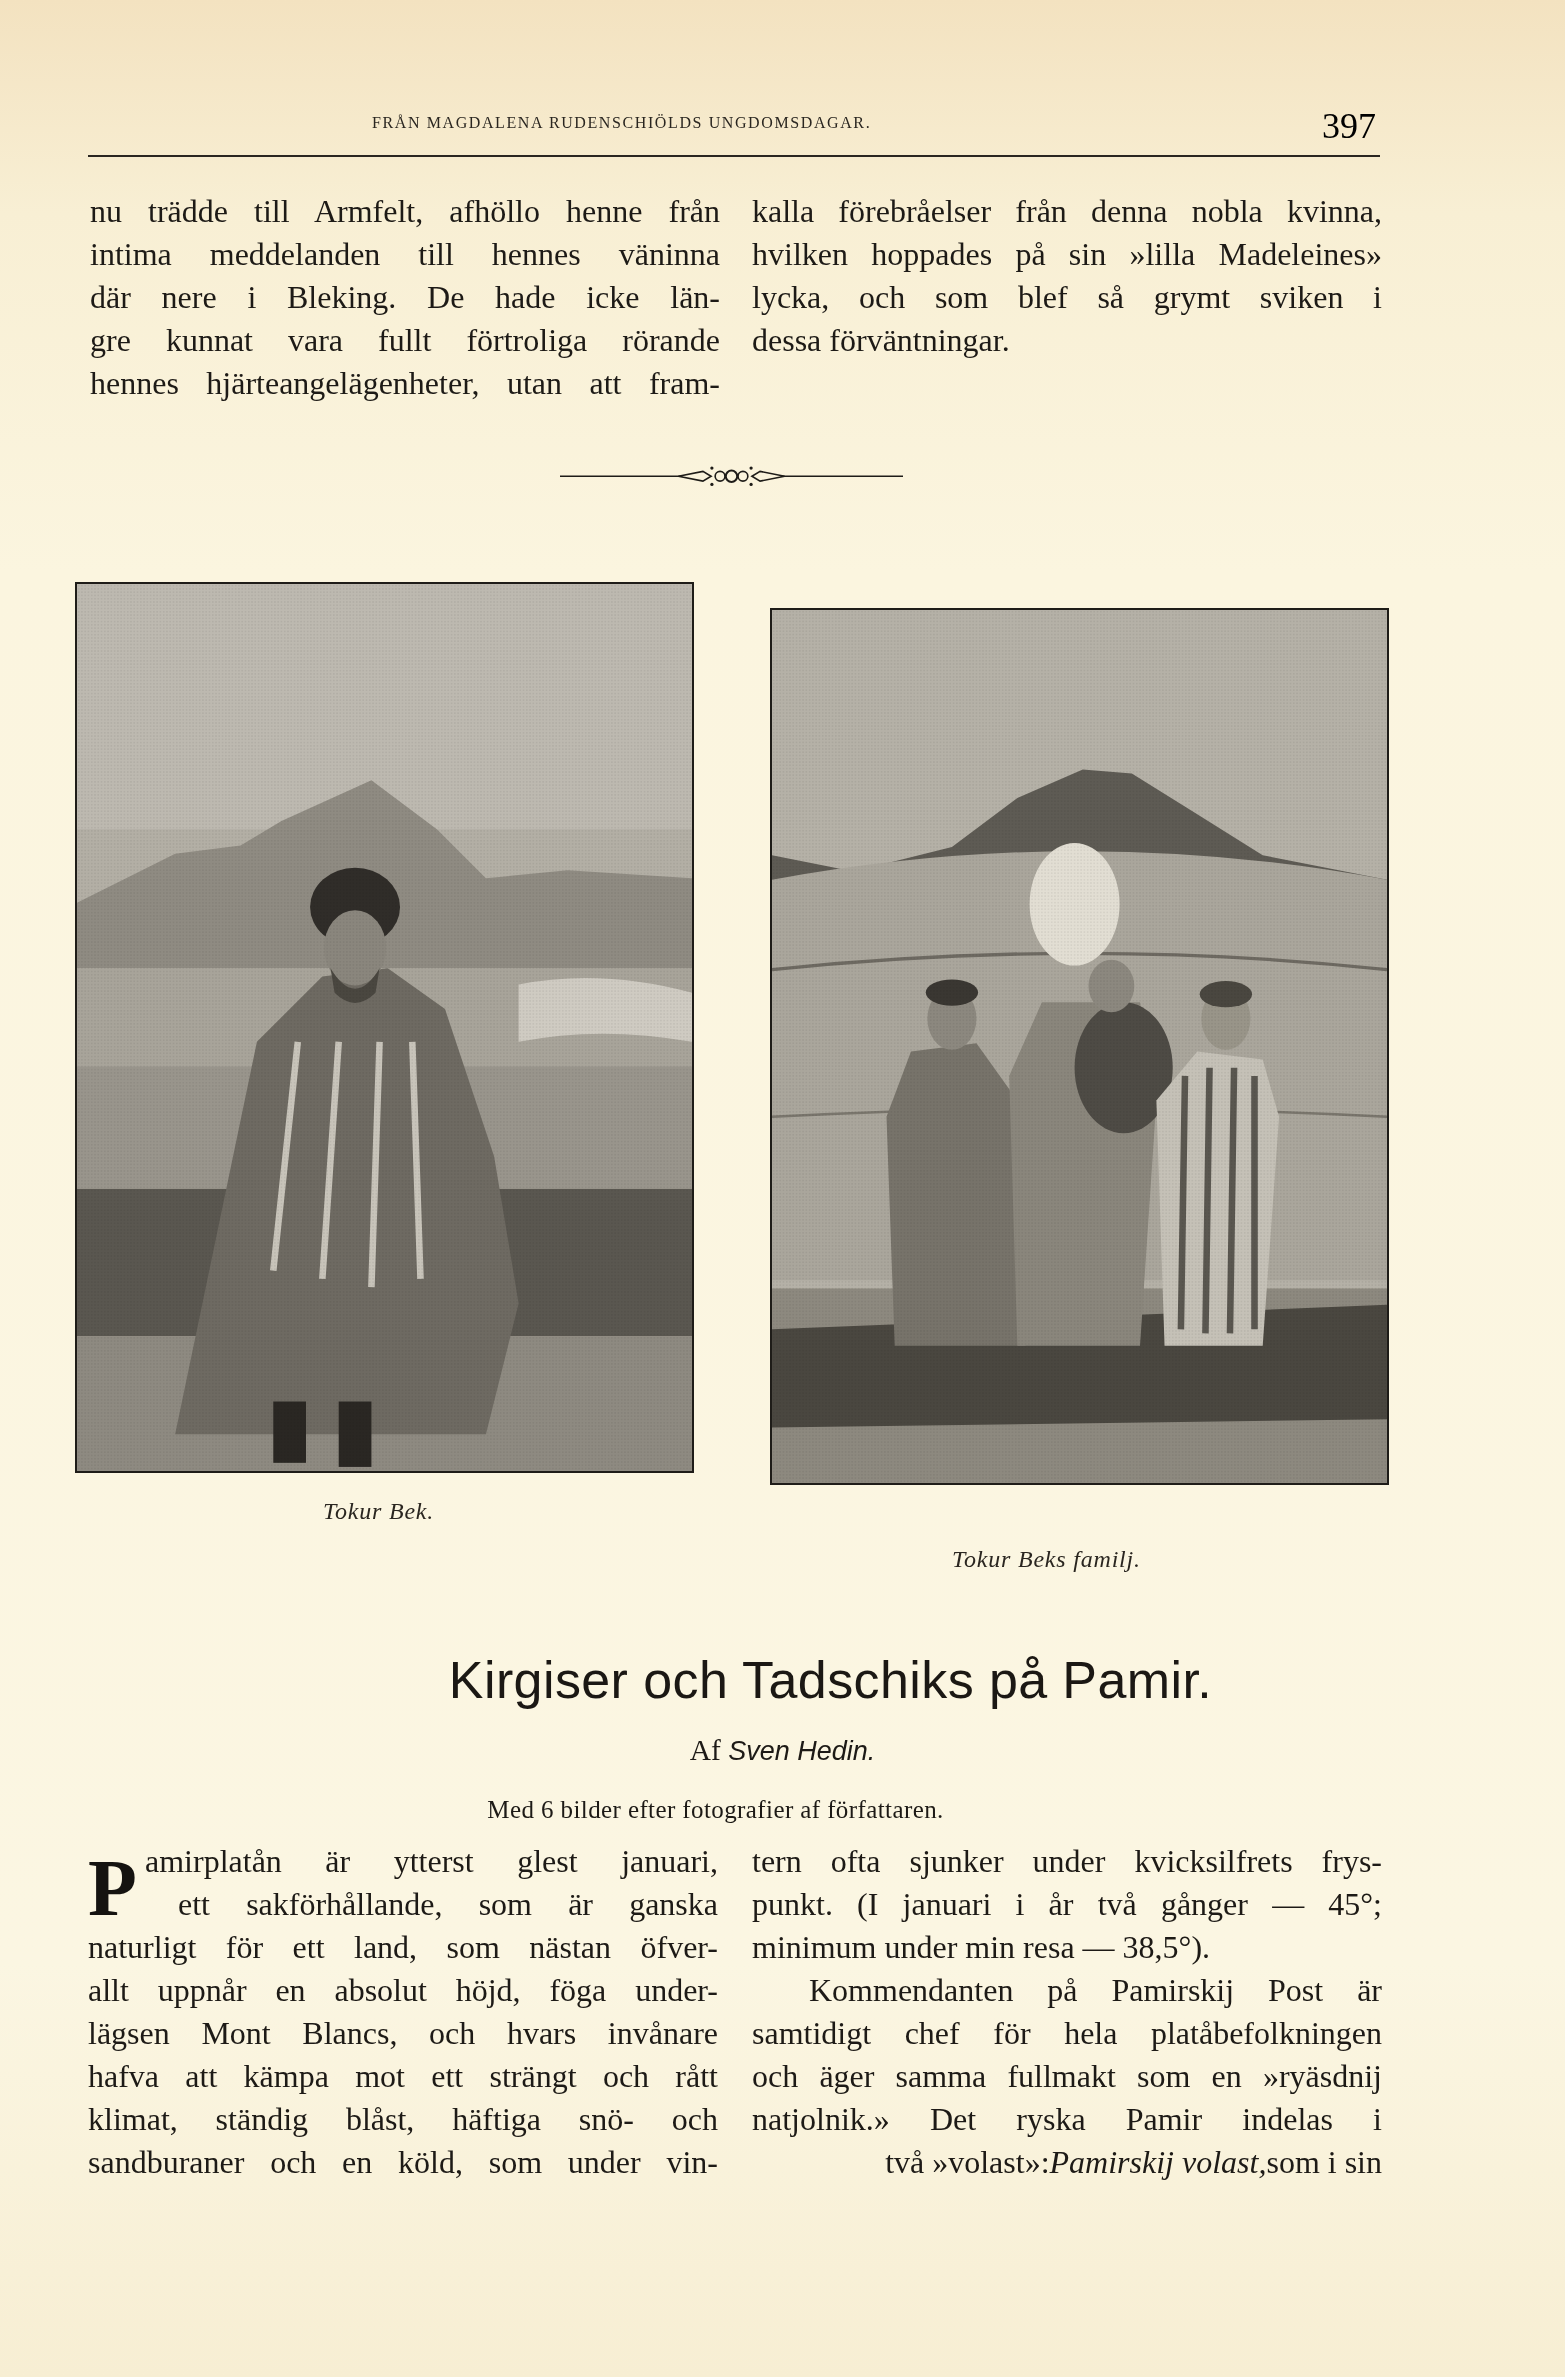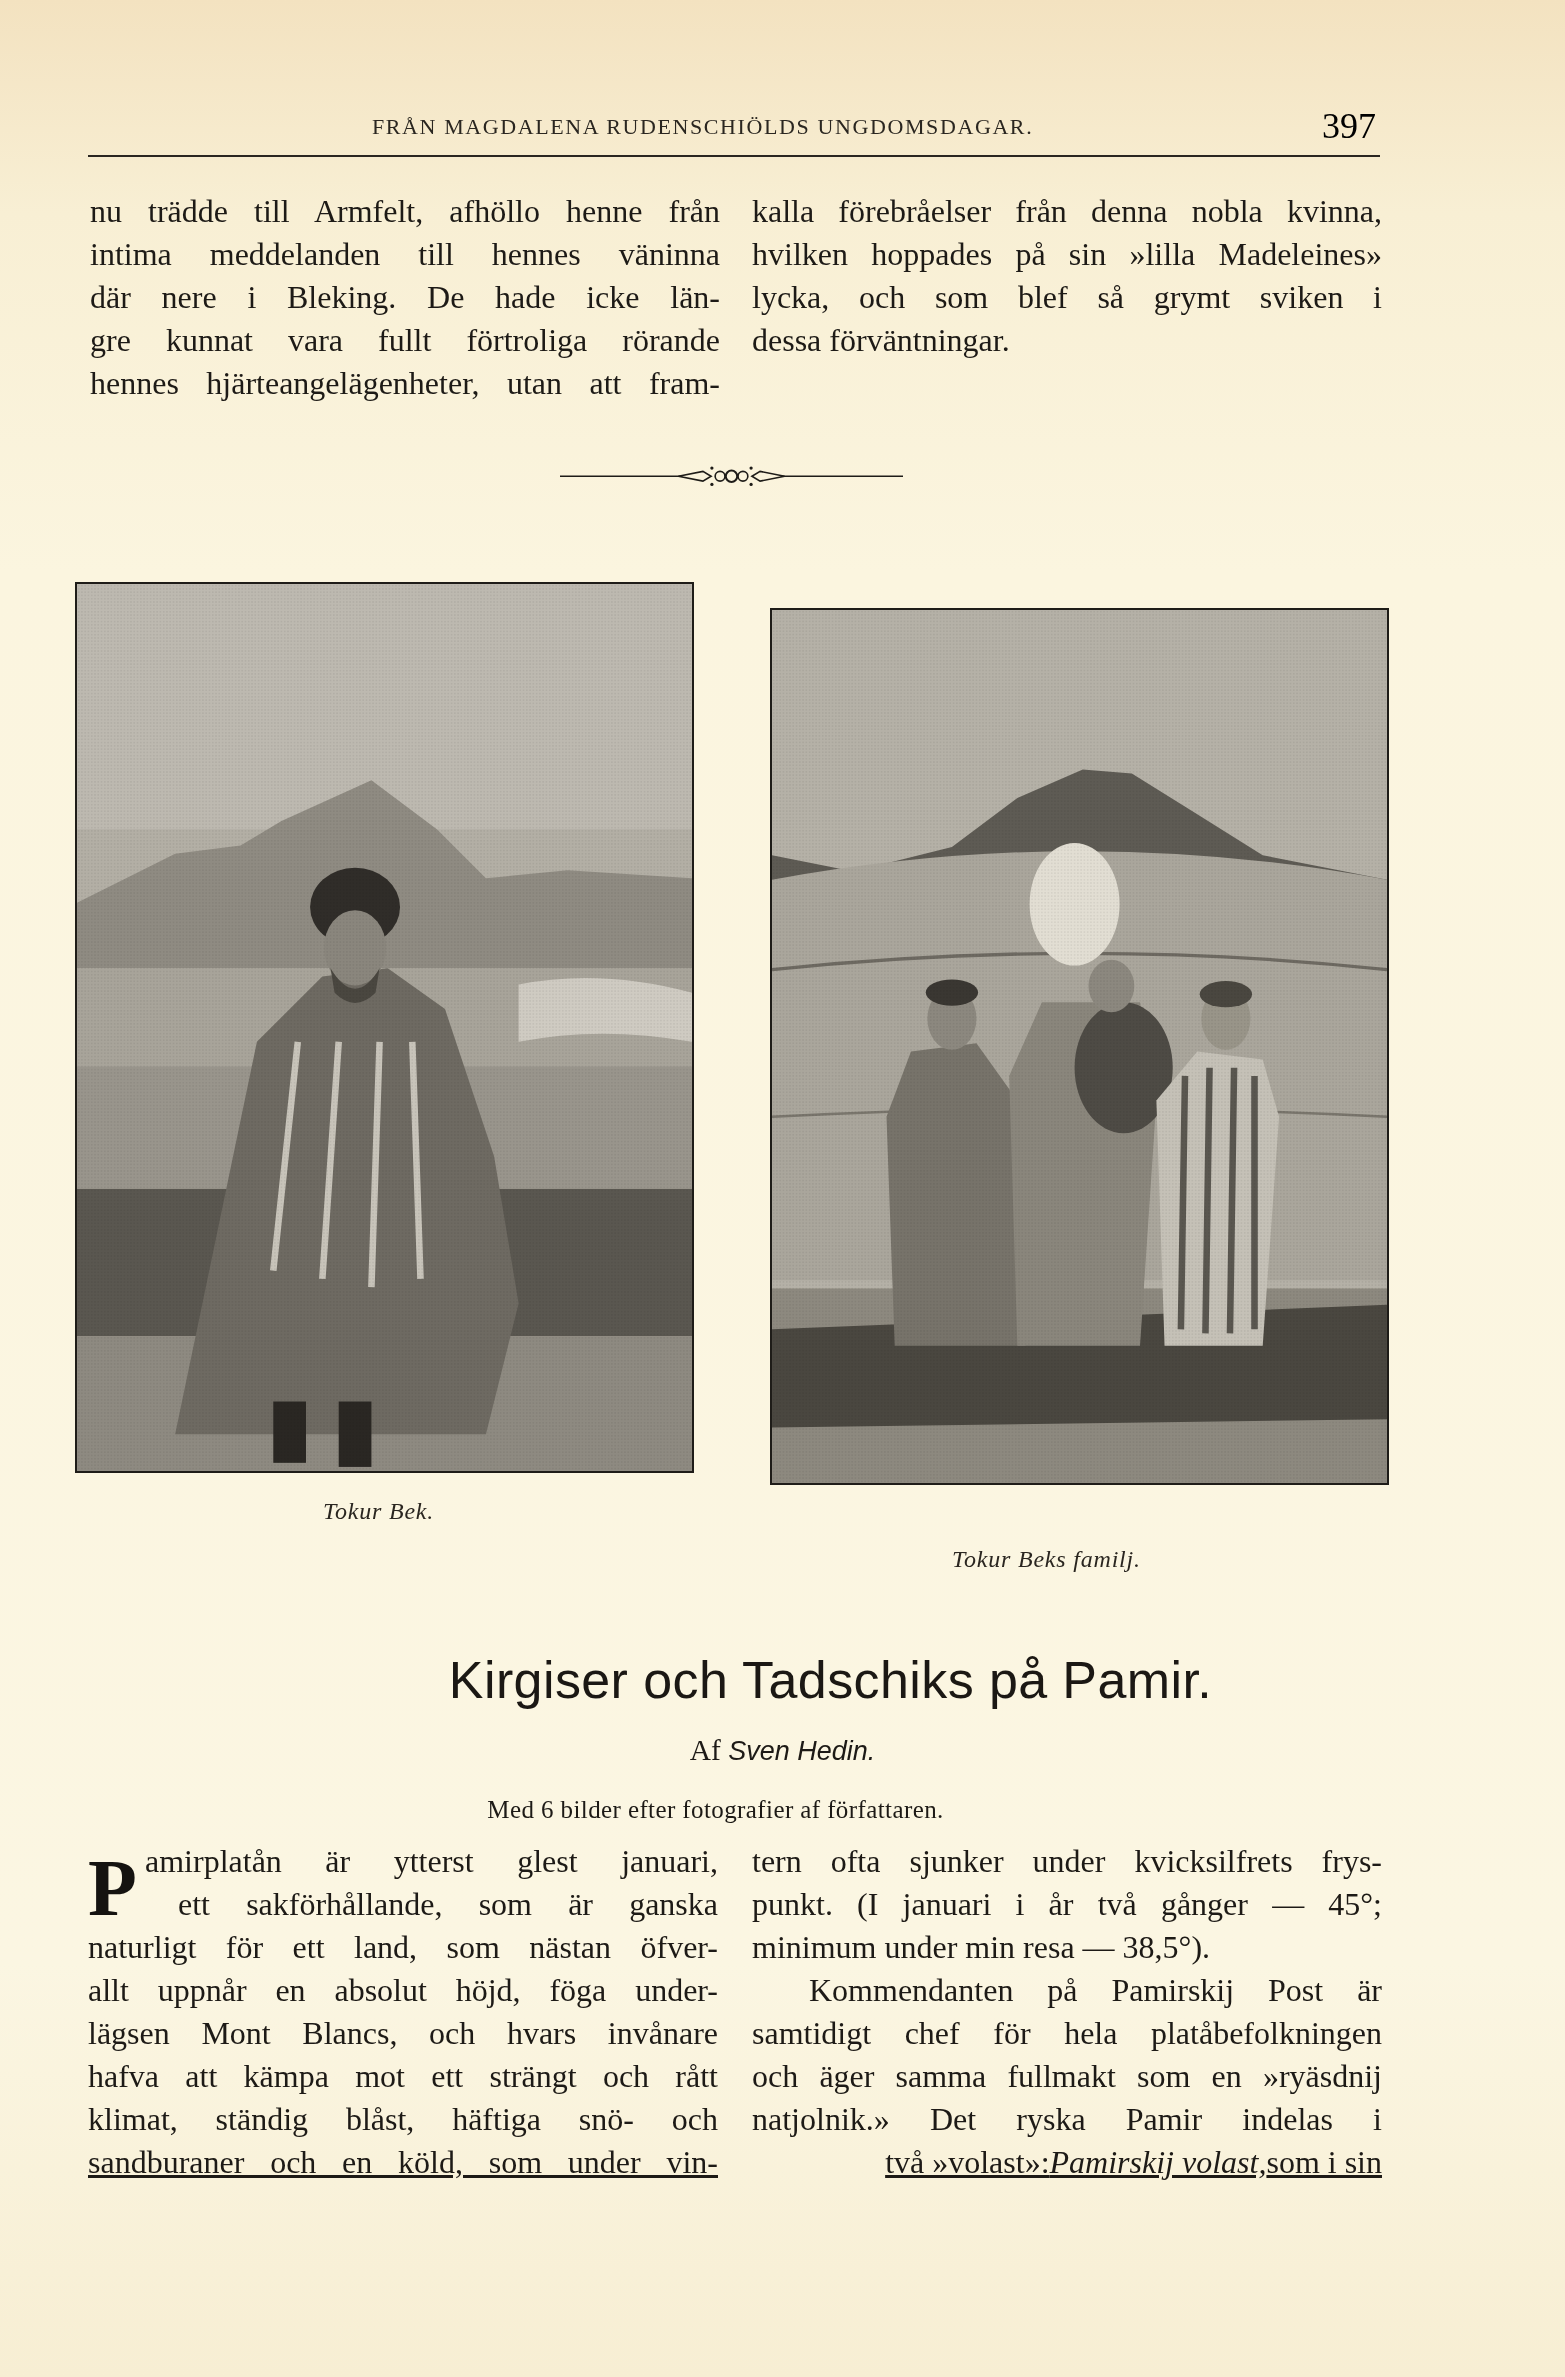--- a/index.html
+++ b/index.html
@@ -6,21 +6,21 @@
   body {
     width: 1565px; height: 2377px; position: relative; overflow: hidden;
     background: linear-gradient(180deg, #f3e2c0 0px, #f8efd4 213px, #fbf5df 572px, #fbf6e2 1963px, #f7eed3 2377px);
     font-family: "Liberation Serif", "DejaVu Serif", serif;
     color: #1d1a16;
   }
   .abs { position: absolute; }
   
   .run-head {
     left: 372px; top: 114px; width: 818px;
-    font-size: 22px; letter-spacing: 1.6px; text-transform: uppercase;
+    font-size: 16px; letter-spacing: 1.6px; text-transform: uppercase;
     font-family: "Liberation Serif", serif; color: #2a2620;
   }
   .page-num { left: 1322px; top: 105px; font-size: 36px; color: #000000; }
   .head-rule { left: 88px; top: 155px; width: 1292px; height: 0; border-top: 2px solid #2a2620; }
 
   .col { font-size: 32px; line-height: 43px; text-align: justify; text-align-last: justify; }
   .col .line { display: block; white-space: nowrap; text-align: justify; text-align-last: justify; }
   .col-left-top  { left: 90px; top: 190px; width: 630px; }
   .col-right-top { left: 752px; top: 190px; width: 630px; }
   .col-right-top .line.last { text-align-last: left; }
@@ -51,21 +51,21 @@
   .col-left-bottom  { left: 88px; top: 1840px; width: 630px; }
   .col-right-bottom { left: 752px; top: 1840px; width: 630px; }
   .indent { padding-left: 57px; }
   .drop-cap {
     position: absolute; left: 88px; top: 1848px;
     font-family: "Liberation Serif", serif; font-size: 80px; line-height: 80px;
     font-weight: bold; color: #151310;
   }
   .first-line { padding-left: 57px; }
   .second-line { padding-left: 90px; }
-  .col-left-bottom .line.last, .col-right-bottom .line.last { text-align-last: justify; text-decoration: underline; }
+  .col-left-bottom .line.last, .col-right-bottom .line.last { text-align-last: justify; }
 </style>
 </head>
 <body>
 
 <div class="abs run-head">FRÅN MAGDALENA RUDENSCHIÖLDS UNGDOMSDAGAR.</div>
 <div class="abs page-num">397</div>
 <div class="abs head-rule"></div>
 
 <div class="abs col col-left-top">
   <span class="line">nu trädde till Armfelt, afhöllo henne från</span>

